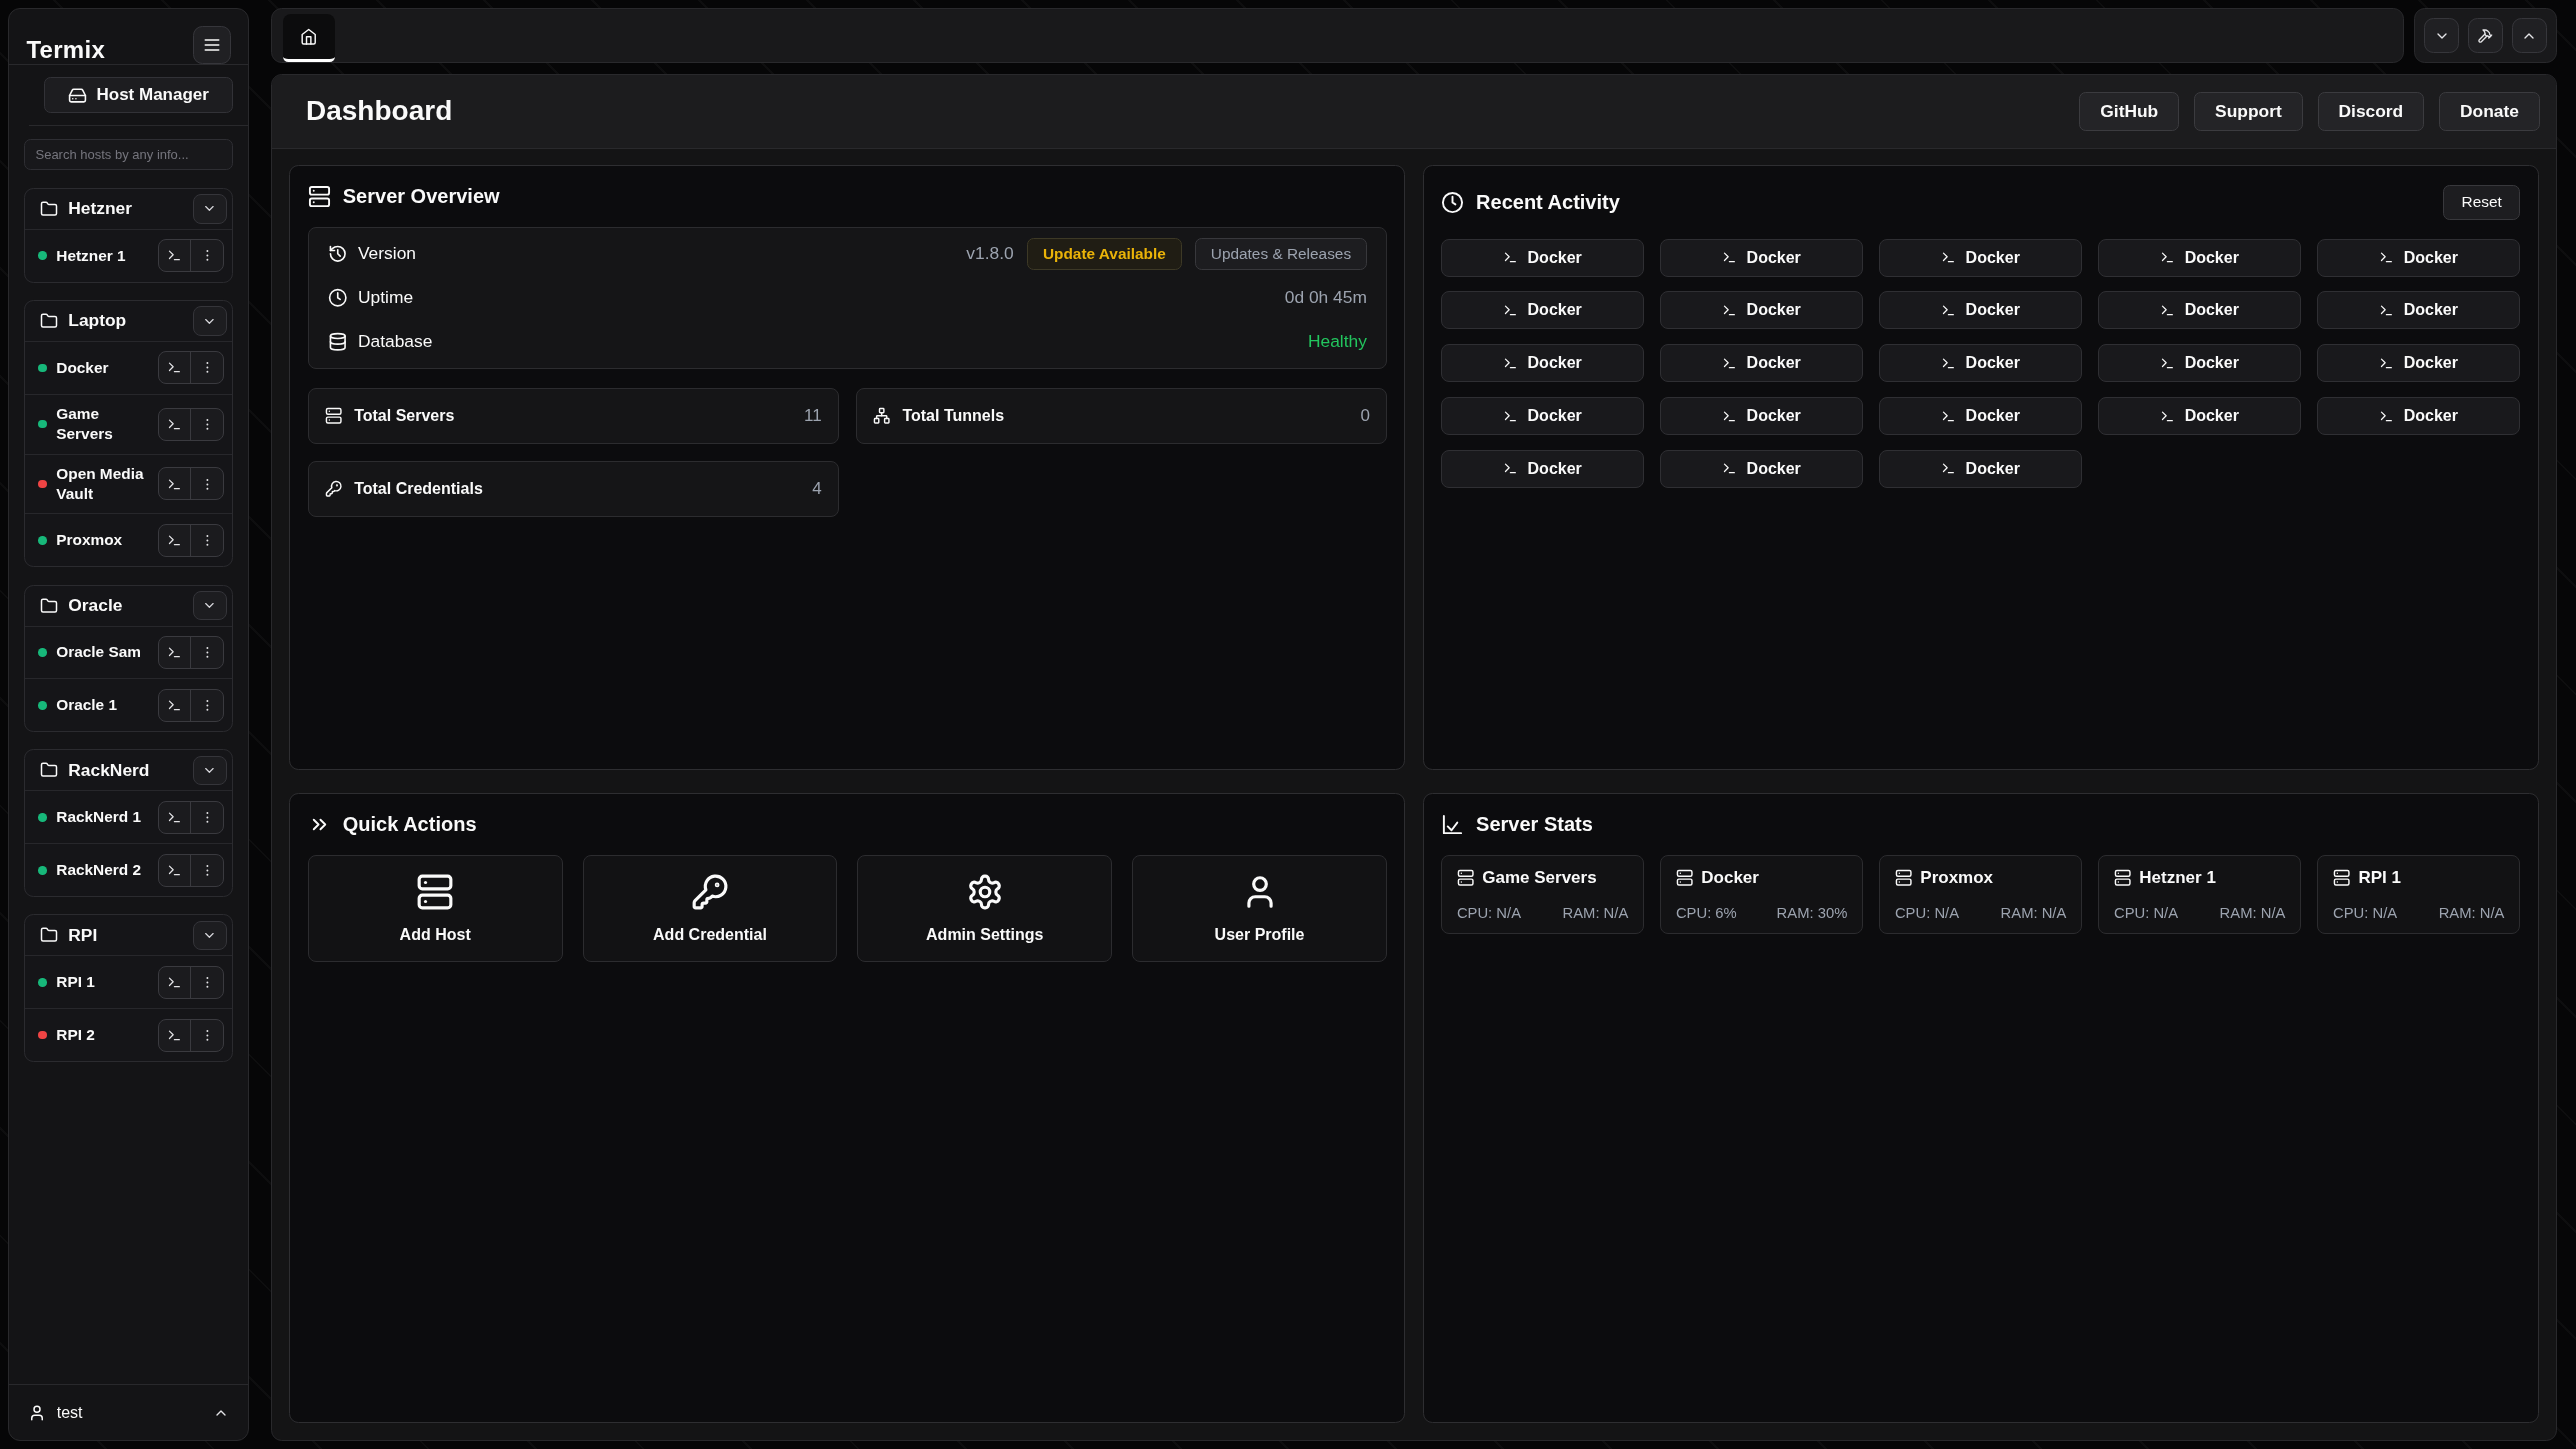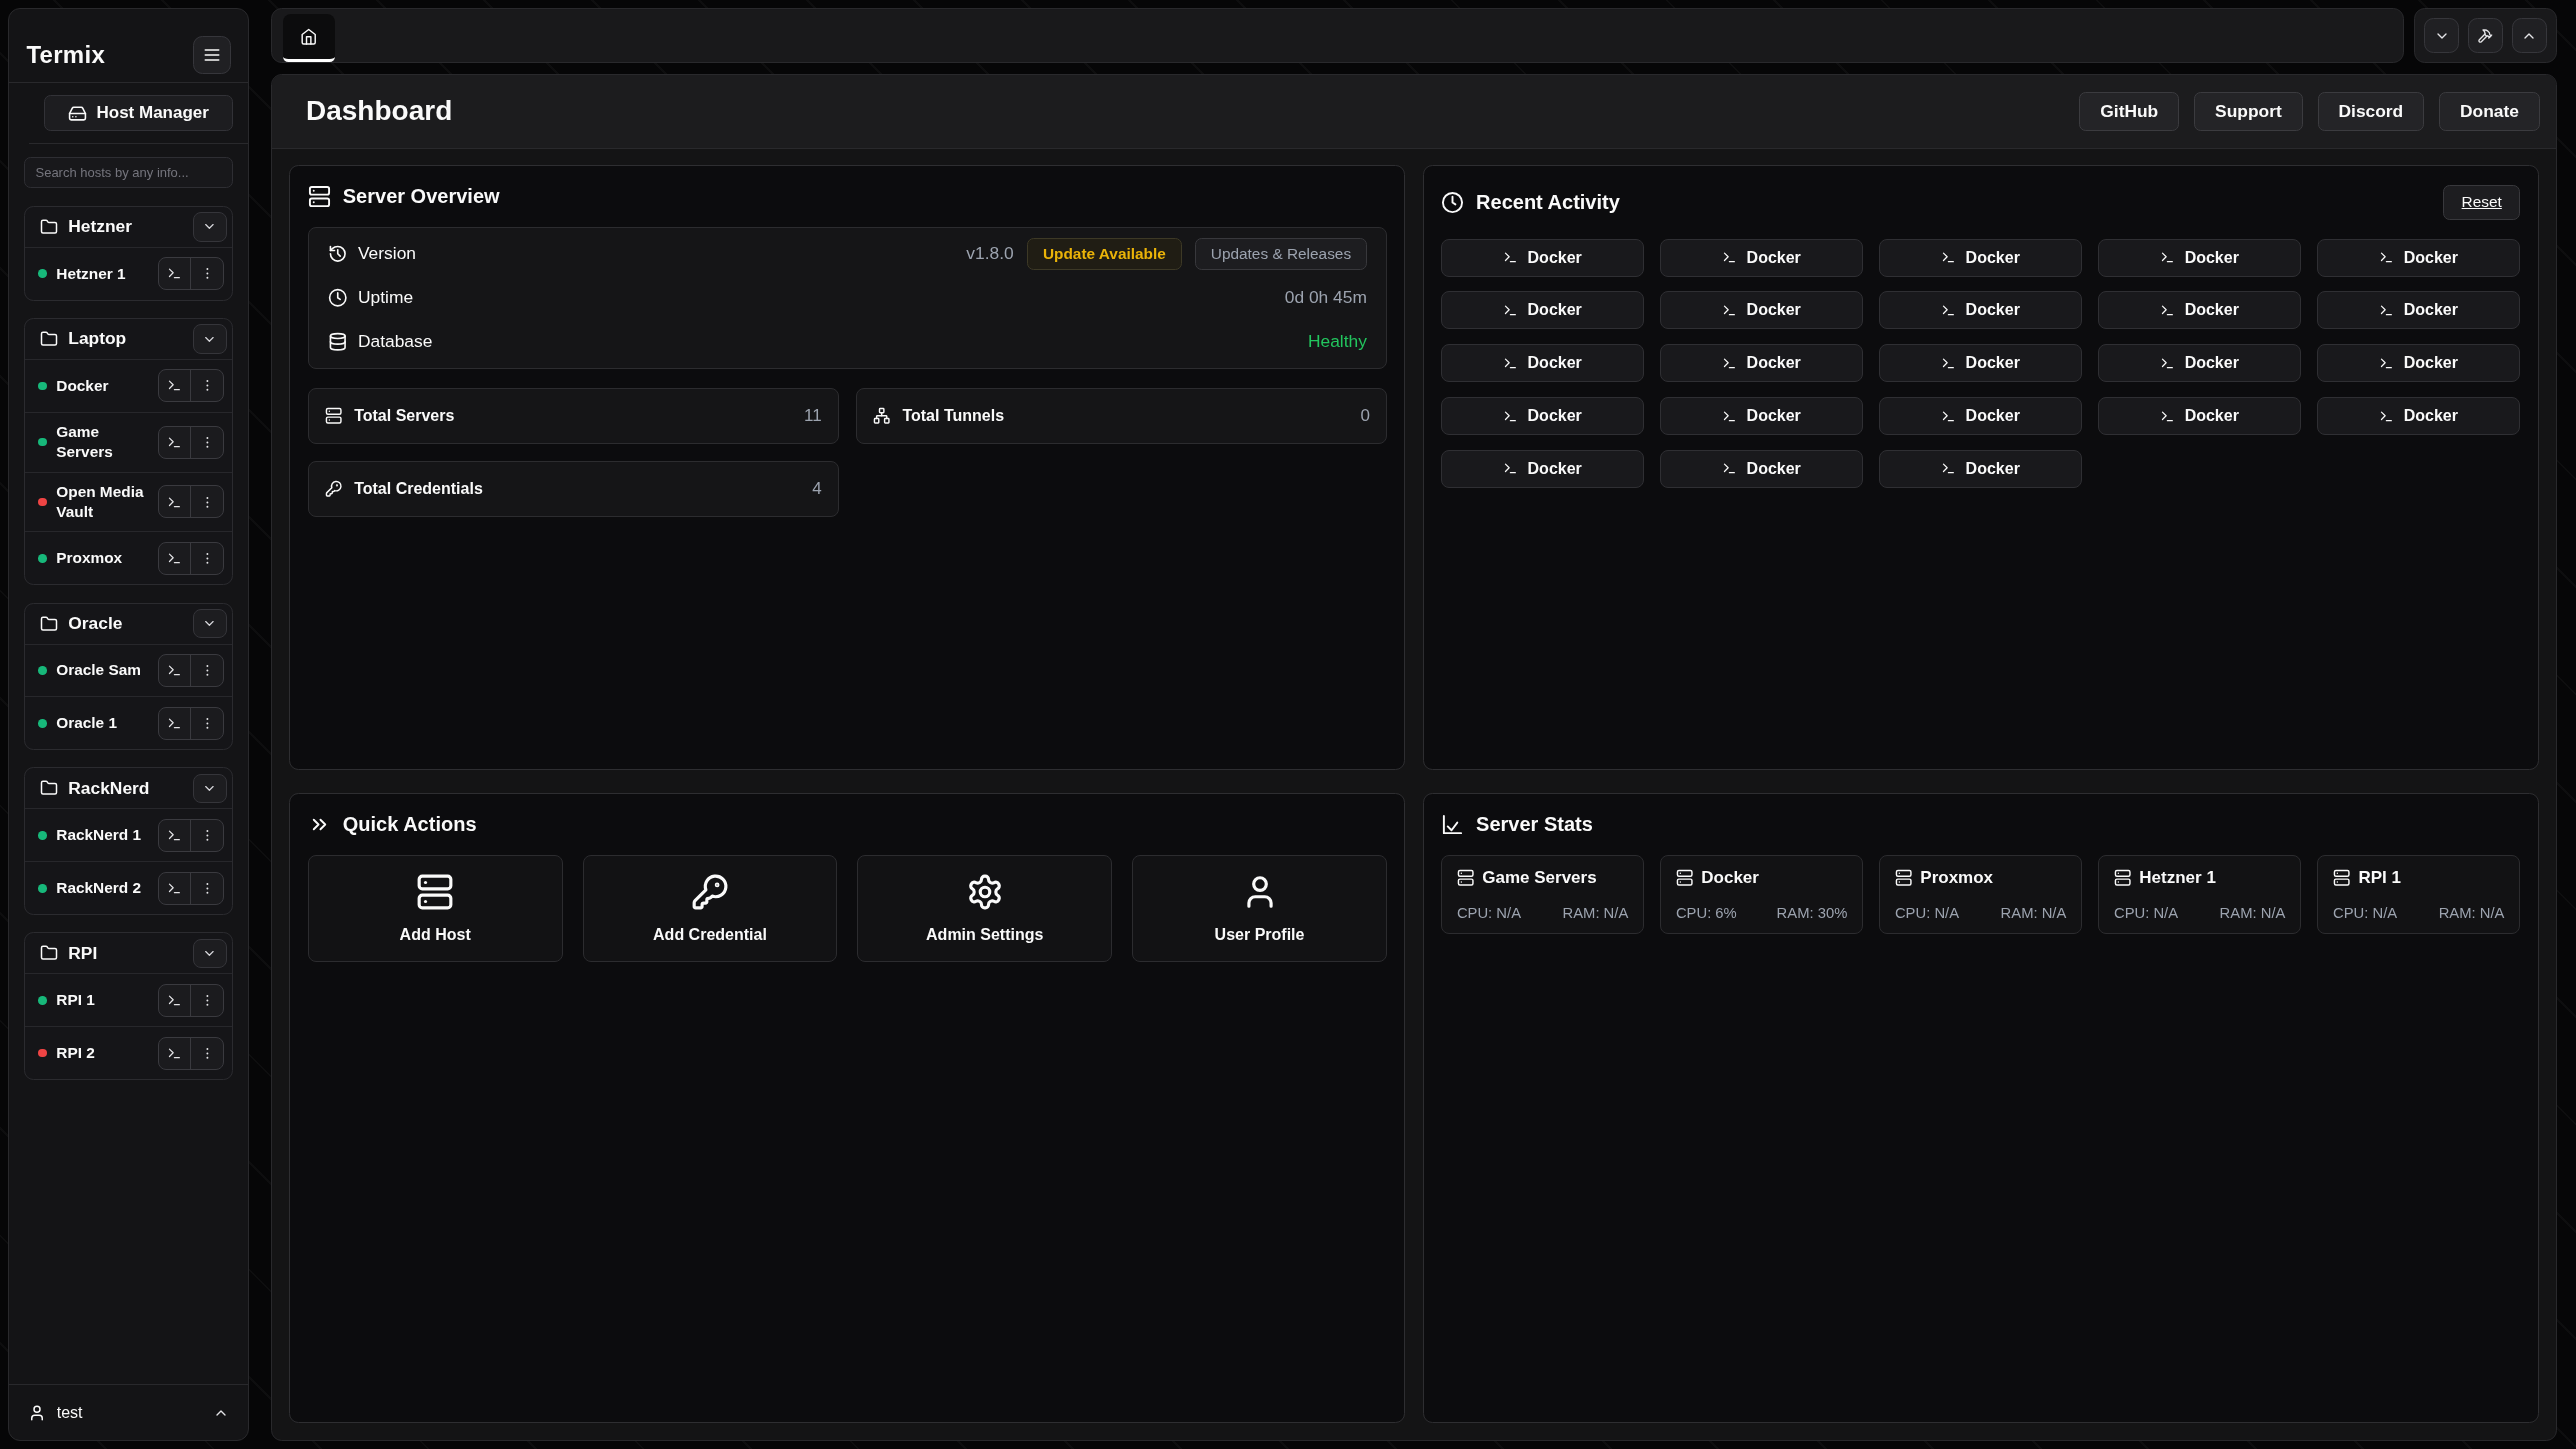--- a/index.html
+++ b/index.html
@@ -13,22 +13,22 @@
   .icon { display:inline-block; flex:none; }
   .icon svg { display:block; width:100%; height:100%; }
   button { font-family:inherit; color:inherit; background:none; border:none; cursor:pointer; }
 
   
   .sidebar {
     position:fixed; left:8px; top:8px; bottom:8px; width:241px;
     background:#141416; border:1.3px solid #29292c; border-radius:12px;
     display:flex; flex-direction:column; overflow:hidden;
   }
-  .sb-header { height:56px; flex:none; display:flex; align-items:center; justify-content:space-between;
-    padding:0 17.4px; border-bottom:1.3px solid #29292c;margin-top:18px; }
+  .sb-header { height:56px; flex:none; display:flex; align-items:flex-end; justify-content:space-between;
+    padding:0 17.4px; border-bottom:1.3px solid #29292c; }
   .sb-title { font-size:24px; font-weight:bold; letter-spacing:0.3px; }
   .menu-btn { width:38px; height:38px; background:#202023; border:1.3px solid #36363b; border-radius:9.4px;
     display:flex; align-items:center; justify-content:center; }
   .menu-btn .icon { width:20px; height:20px; }
 
   .sb-hostmgr { padding:12px 14.8px; border-bottom:1.3px solid #29292c; flex:none;margin-left:20px; }
   .hostmgr-btn { width:100%; height:36px; background:#1d1d20; border:1.3px solid #323237; border-radius:6.7px;
     display:flex; align-items:center; justify-content:center; gap:9.4px; font-size:17px; font-weight:bold; }
   .hostmgr-btn .icon { width:19px; height:19px; }
 
@@ -108,21 +108,21 @@
     color:#9ca3af; font-size:15.4px; }
   .totals { margin-top:19px; display:grid; grid-template-columns:1fr 1fr; gap:17.4px; flex:none; }
   .total-cell { height:56px; background:#151517; border:1.3px solid #2c2c2f; border-radius:8px;
     display:flex; align-items:center; gap:12px; padding:0 16px; }
   .total-cell .icon { width:17.4px; height:17.4px; }
   .total-label { font-size:16px; font-weight:bold; }
   .total-value { margin-left:auto; font-size:17px; color:#9ca3af; }
 
   
   .reset-btn { margin-left:auto; height:35px; padding:0 17.4px; background:#1d1d20; border:1.3px solid #38383c;
-    border-radius:6.7px; font-size:15.4px; color:#fafafa;text-decoration:underline; }
+    border-radius:6.7px; font-size:15.4px; color:#fafafa; }
   .activity-grid { display:grid; grid-template-columns:repeat(5,1fr); gap:14.8px 16px; align-content:start; }
   .activity-btn { height:38px; background:#19191c; border:1.3px solid #2f2f33; border-radius:8px;
     display:flex; align-items:center; justify-content:center; gap:9.4px; font-size:16px; font-weight:bold; color:#fafafa; }
   .activity-btn .icon { width:14.8px; height:14.8px; }
 
   
   .qa-grid { display:grid; grid-template-columns:repeat(4,1fr); gap:20px; align-content:start; }
   .qa-card { height:107px; background:#121214; border:1.3px solid #2c2c2f; border-radius:8px;
     display:flex; flex-direction:column; align-items:center; justify-content:center; gap:14.8px; }
   .qa-card .icon { width:38px; height:38px; }

